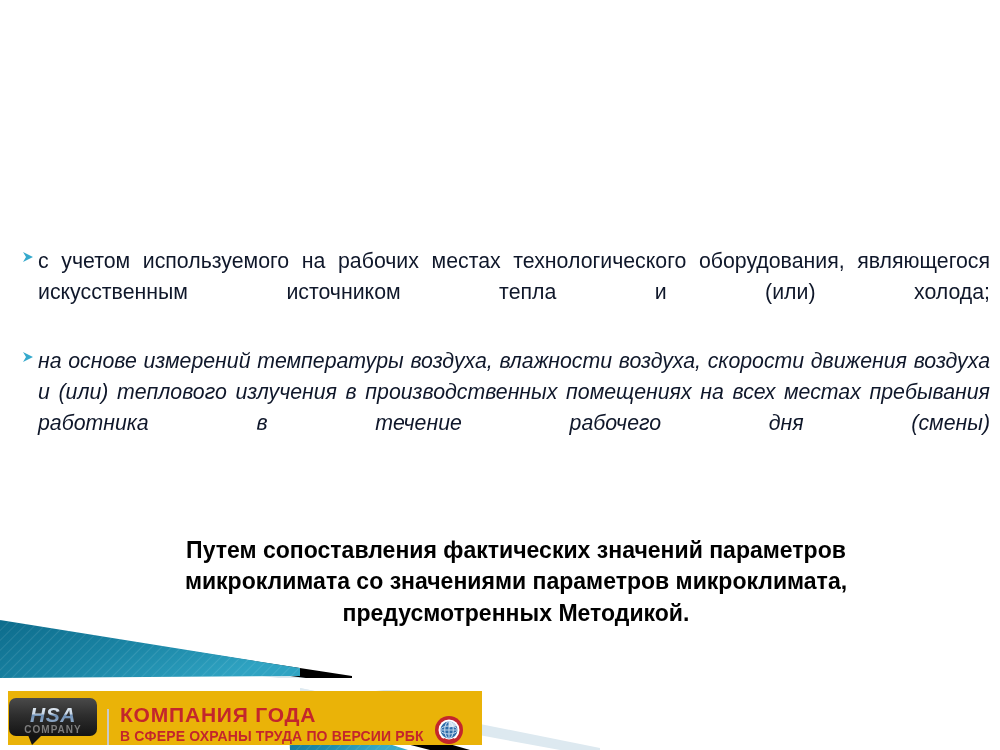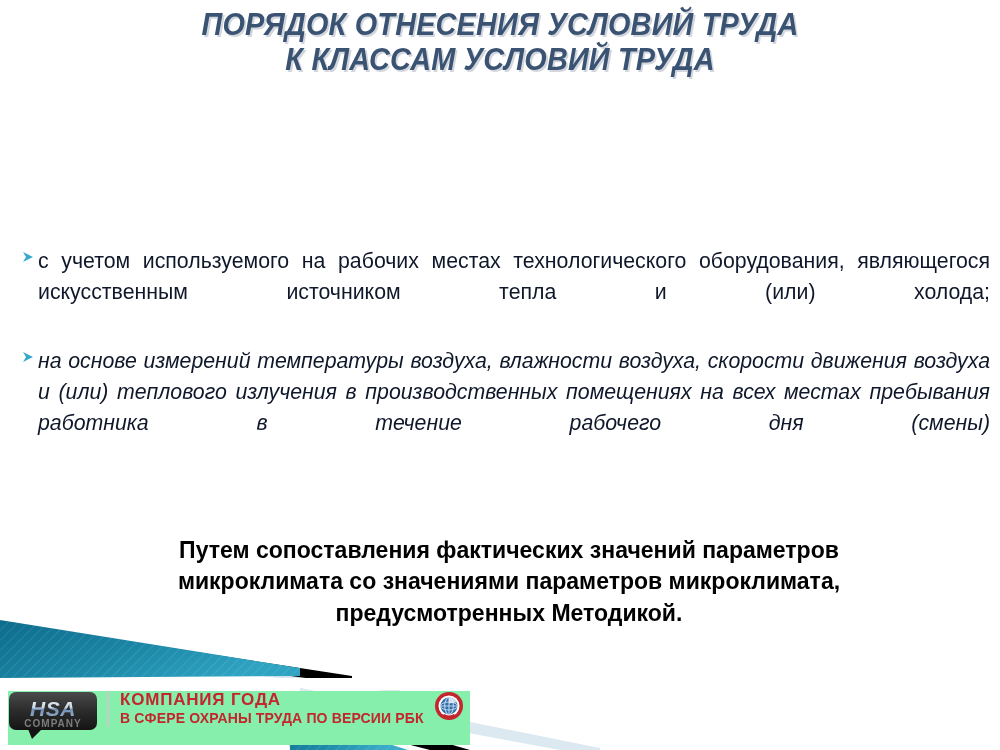--- a/index.html
+++ b/index.html
@@ -92,21 +92,21 @@
   .bullet-para::after {
     content: "";
     display: inline-block;
     width: 100%;
   }
 
   
   .closing-block {
     position: absolute;
     top: 535px;
-    left: 109px;
+    left: 116px;
     width: 800px;
     text-align: center;
     line-height: 1.33;
   }
   .closing-line {
     font-family: "Liberation Sans Narrow", "Liberation Sans", sans-serif;
     font-weight: bold;
     font-size: 23.5px;
     color: #000000;
     white-space: nowrap;
@@ -124,23 +124,23 @@
   }
   .footer-deco svg { display: block; }
 
   
   .logo-bar {
     position: absolute;
     left: 8px;
     bottom: 5px;
     height: 54px;
     display: flex;
-    align-items: flex-start;
-    background: #86efac;
-    padding-right: 6px;
+    align-items: flex-end;
+    background: #eab308;
+    padding-right: 18px;
   }
   .hsa-badge {
     position: relative;
     width: 90px;
     height: 48px;
   }
   .hsa-badge svg { display: block; }
   .logo-divider {
     width: 2px;
     height: 36px;
@@ -148,21 +148,21 @@
     margin: 0 11px 0 9px;
   }
   .company-text {
     display: flex;
     flex-direction: column;
     justify-content: center;
   }
   .company-main {
     font-family: "Liberation Sans Narrow", "Liberation Sans", sans-serif;
     font-weight: bold;
-    font-size: 17px;
+    font-size: 21px;
     letter-spacing: 0.8px;
     color: #C3262C;
     line-height: 1.08;
     white-space: nowrap;
   }
   .company-sub {
     font-family: "Liberation Sans Narrow", "Liberation Sans", sans-serif;
     font-weight: bold;
     font-size: 14px;
     letter-spacing: 0.15px;
@@ -176,24 +176,20 @@
     width: 30px;
     height: 30px;
   }
   .award-seal svg { display: block; }
 </style>
 </head>
 <body>
 
 <div id="slide">
 
-  <div class="title-block">
-    <div class="title-line">ПОРЯДОК ОТНЕСЕНИЯ УСЛОВИЙ ТРУДА</div>
-    <div class="title-line">К КЛАССАМ УСЛОВИЙ ТРУДА</div>
-  </div>
 
 
   <div class="body-block">
 
     <p class="bullet-para">
       <span class="bullet-marker">
         <svg width="14" height="16" viewBox="0 0 14 16" aria-hidden="true">
           <path d="M1 3 L11 8 L1 13 L4 8 Z" fill="#35A9CC"></path>
         </svg>
       </span>

